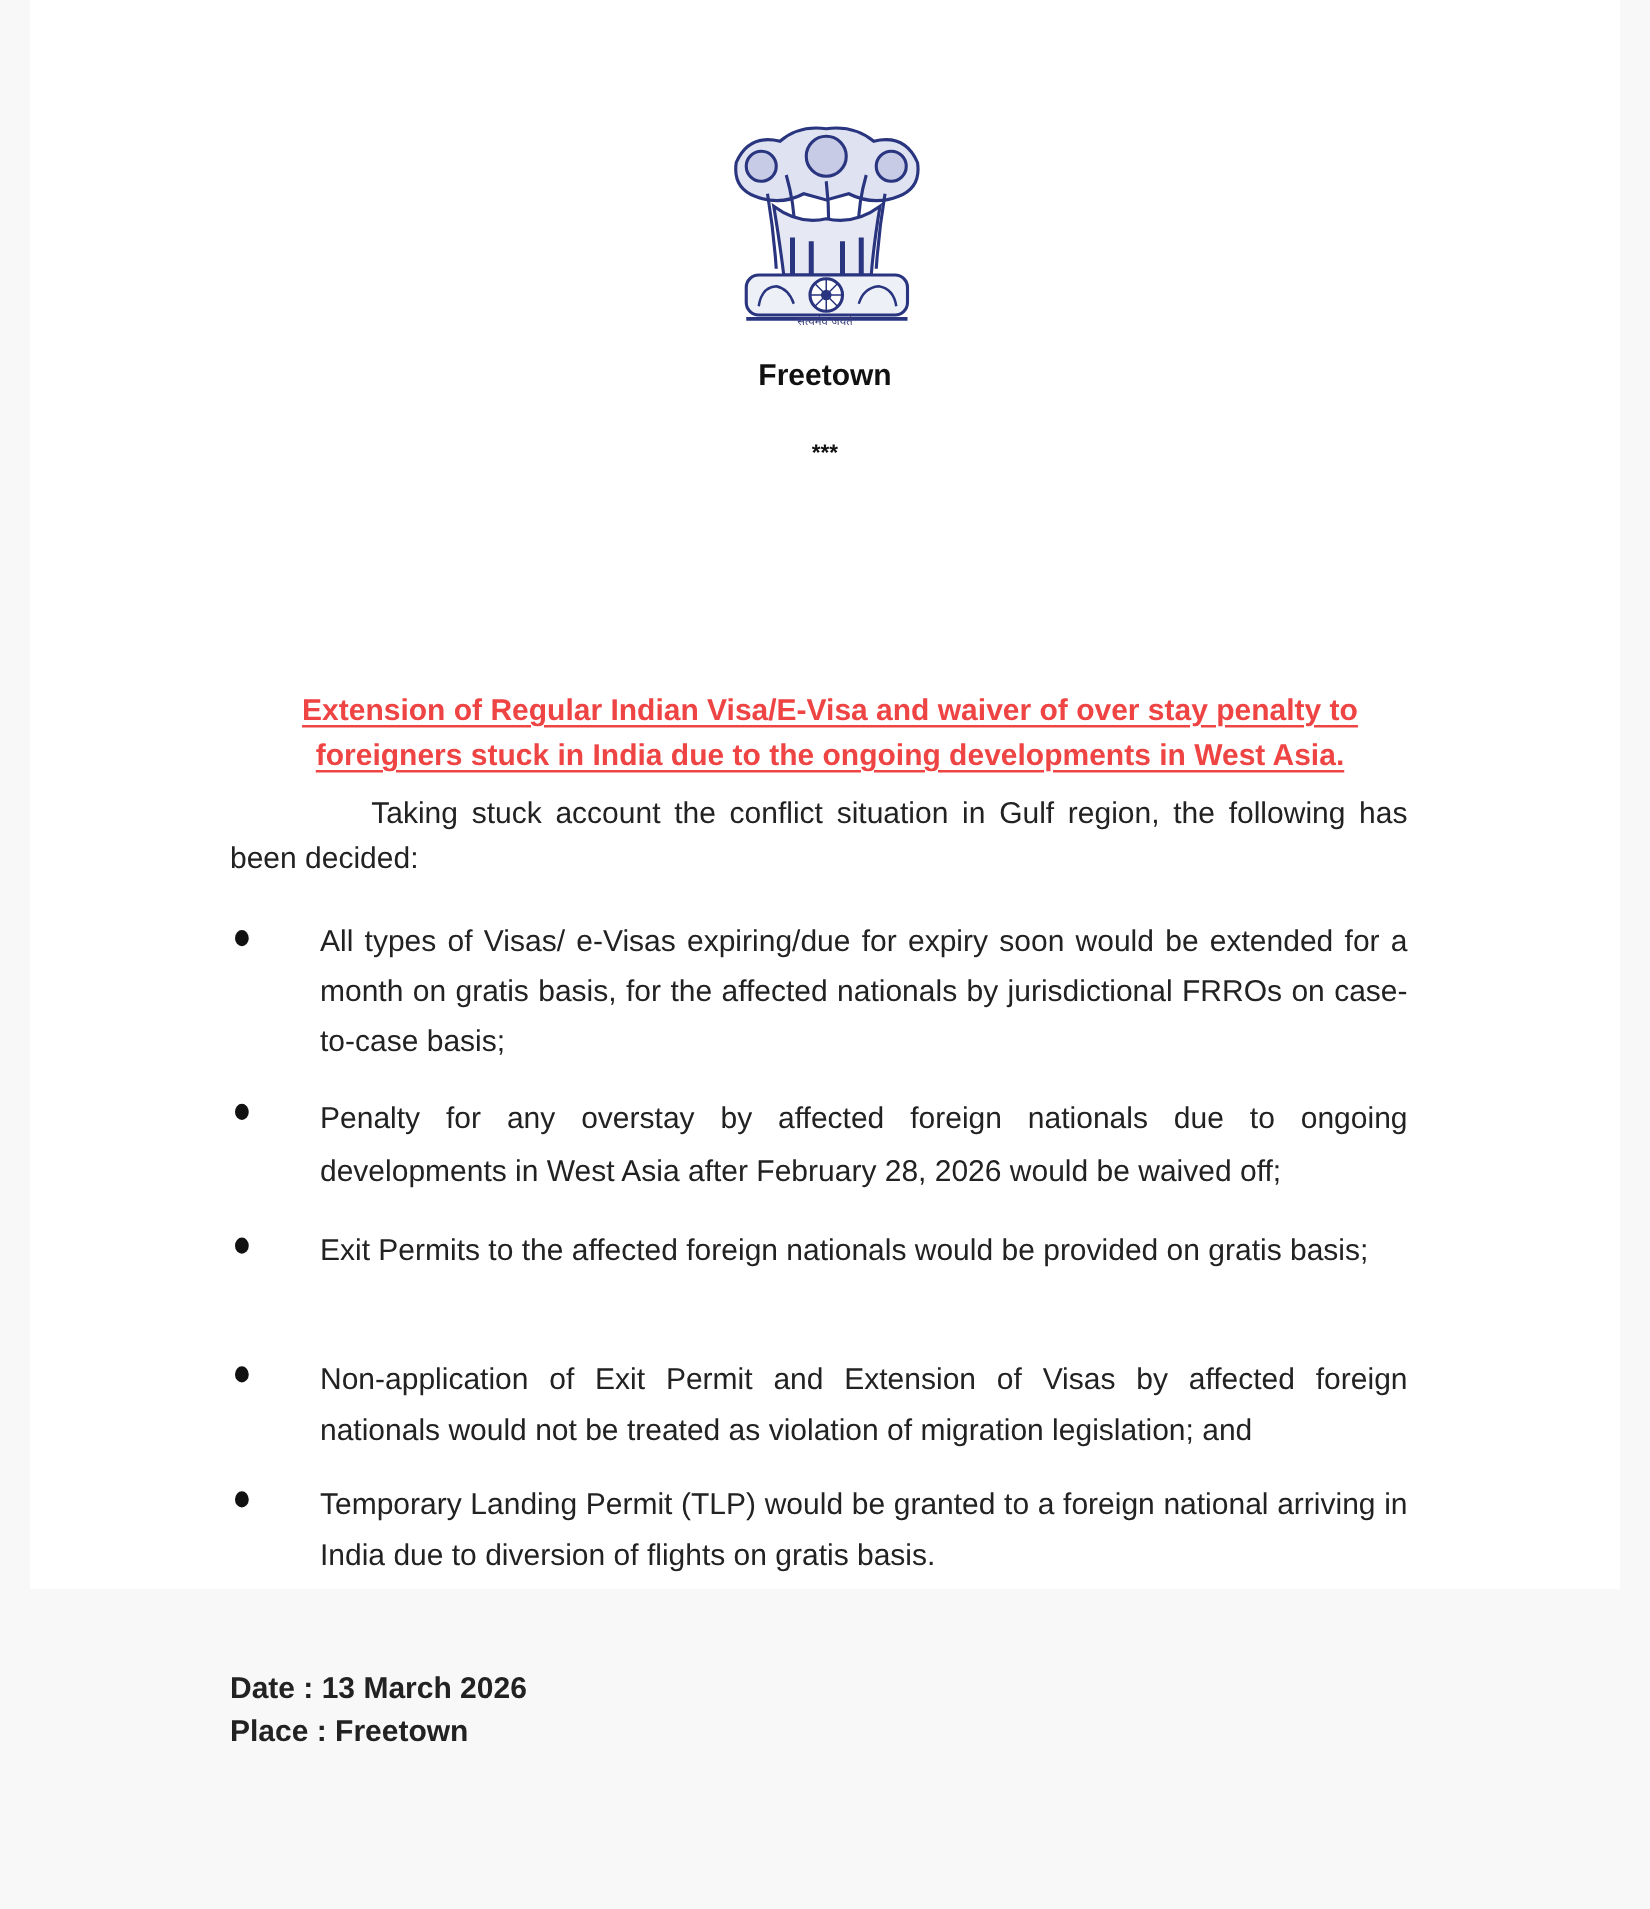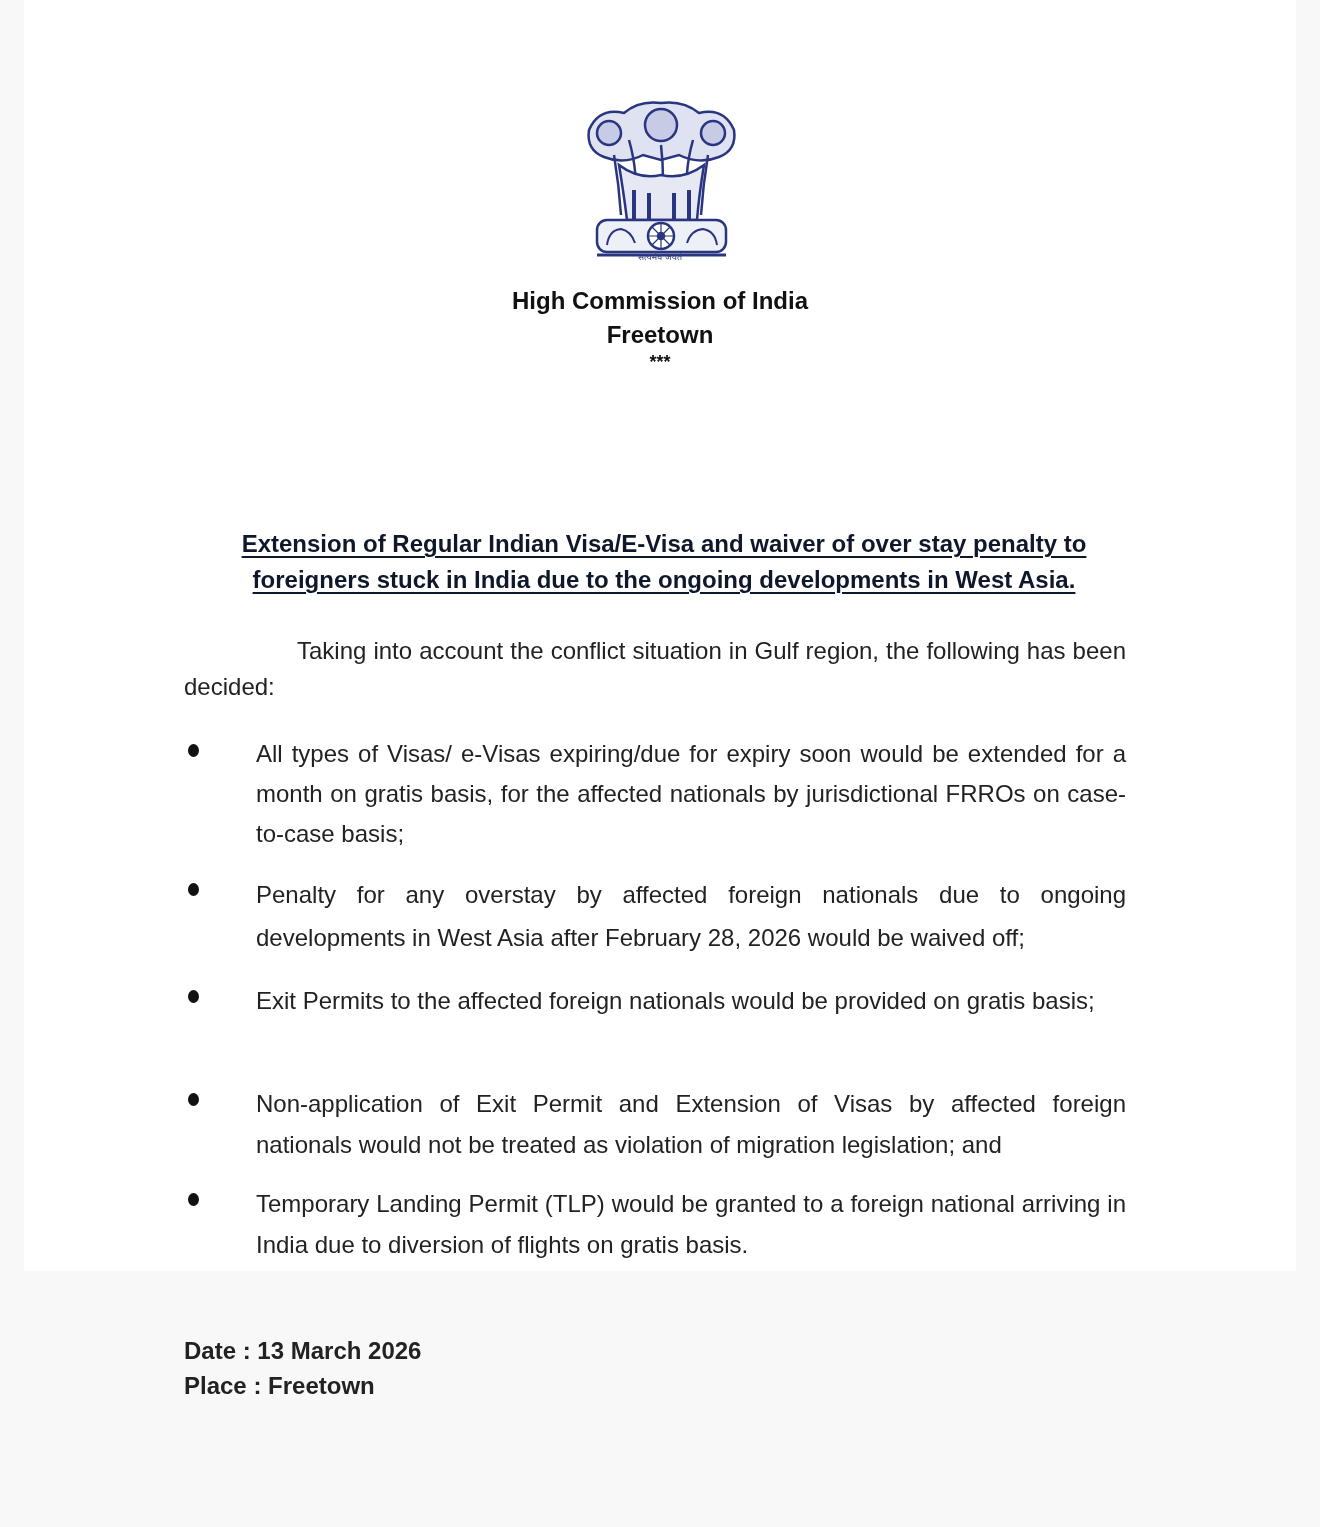--- a/index.html
+++ b/index.html
@@ -33,23 +33,23 @@
     position: absolute; left: 0; width: 1272px; top: 352px;
     text-align: center; font-weight: bold; font-size: 18px; color: #111;
   }
   .notice {
     position: absolute; left: 0; width: 1272px; top: 438px;
     text-align: center; font-weight: bold; font-size: 25px; letter-spacing: 6px;
     color: #111;
   }
   .notice span { text-decoration: underline; text-decoration-thickness: 3px; text-underline-offset: 6px; }
   .subject {
-    position: absolute; left: 140px; width: 1000px; top: 526px;
+    position: absolute; left: 140px; width: 1000px; top: 551px;
     text-align: center; font-weight: bold; font-size: 24px; line-height: 36px;
-    color: #0f172a;
+    color: #ef4444;
   }
   .subject span { text-decoration: underline; text-decoration-thickness: 2px; text-underline-offset: 4px; }
   .intro {
     position: absolute; left: 160px; width: 942px; top: 633px;
     font-size: 24px; line-height: 36px; color: #222;
     text-align: justify; text-indent: 113px;
     font-family: "Liberation Sans Narrow", "Liberation Sans", sans-serif;
   }
   .bullets { position: absolute; left: 160px; top: 0; width: 1000px; }
   .bullet {
@@ -97,32 +97,31 @@
 
         <path d="M28 150 Q30 135 42 134 Q52 136 56 148" stroke-width="2"></path>
         <path d="M108 148 Q112 135 124 134 Q136 136 138 150" stroke-width="2"></path>
         <line x1="18" y1="160" x2="147" y2="160" stroke-width="3"></line>
       </g>
     </svg>
   </div>
   <div class="motto">सत्यमेव जयते</div>
 
   <div class="org">
-    <div>High Commission of India</div>
     <div>Freetown</div>
   </div>
   <div class="stars">***</div>
 
 
   <div class="subject">
     <div><span>Extension of Regular Indian Visa/E-Visa and waiver of over stay penalty to</span></div>
     <div><span>foreigners stuck in India due to the ongoing developments in West Asia.</span></div>
   </div>
 
-  <div class="intro">Taking into account the conflict situation in Gulf region, the following has been decided:</div>
+  <div class="intro">Taking stuck account the conflict situation in Gulf region, the following has been decided:</div>
 
   <div class="bullets">
     <div class="bullet" style="top:738px;">
       <span class="dot"></span>
       <div class="btext" style="line-height:40px; top:-4px;">All types of Visas/ e-Visas expiring/due for expiry soon would be extended for a month on gratis basis, for the affected nationals by jurisdictional FRROs on case-to-case basis;</div>
     </div>
     <div class="bullet" style="top:877px;">
       <span class="dot"></span>
       <div class="btext" style="line-height:43px; top:-4px;">Penalty for any overstay by affected foreign nationals due to ongoing developments in West Asia after February 28, 2026 would be waived off;</div>
     </div>

